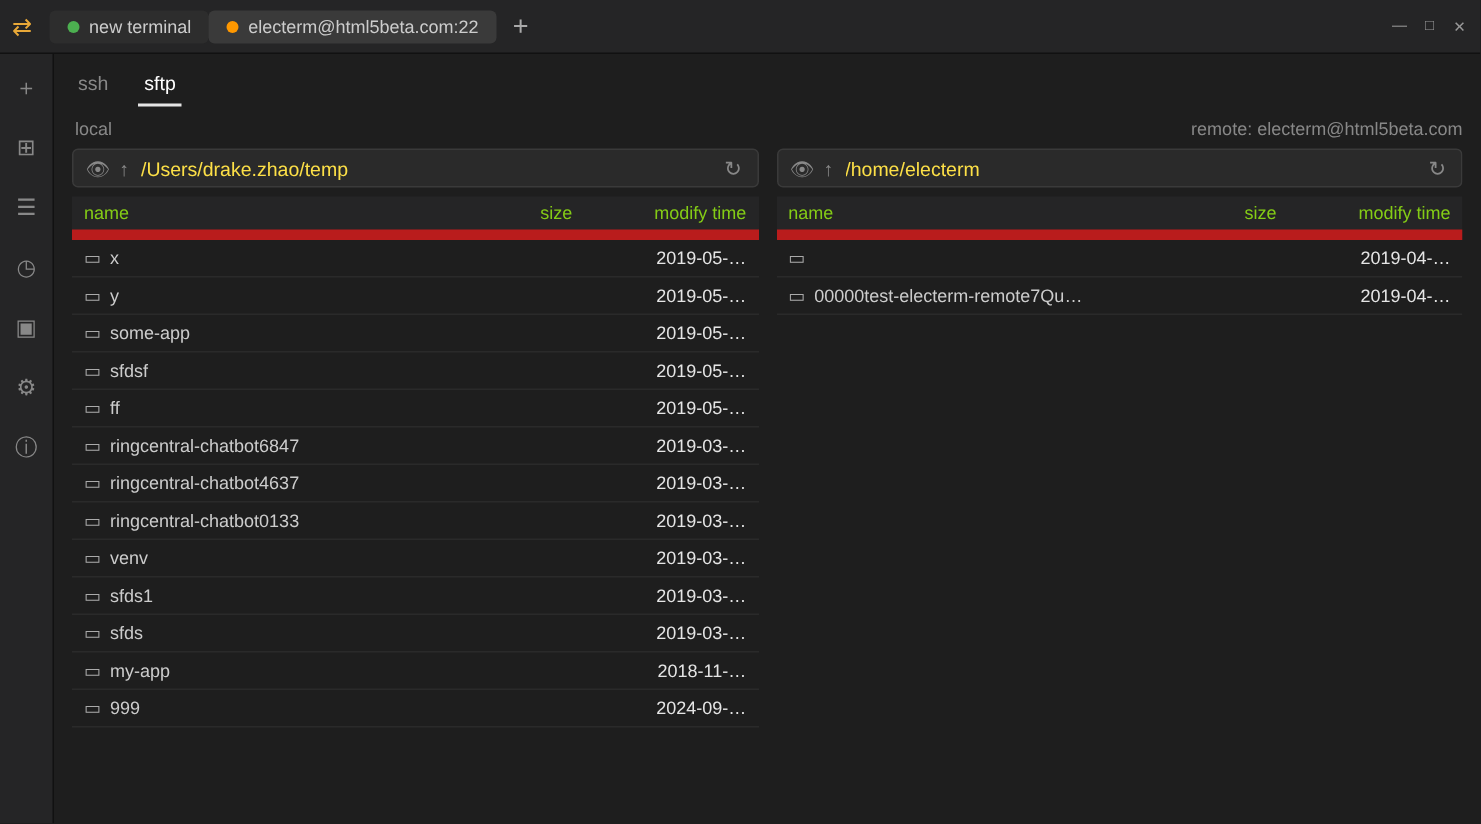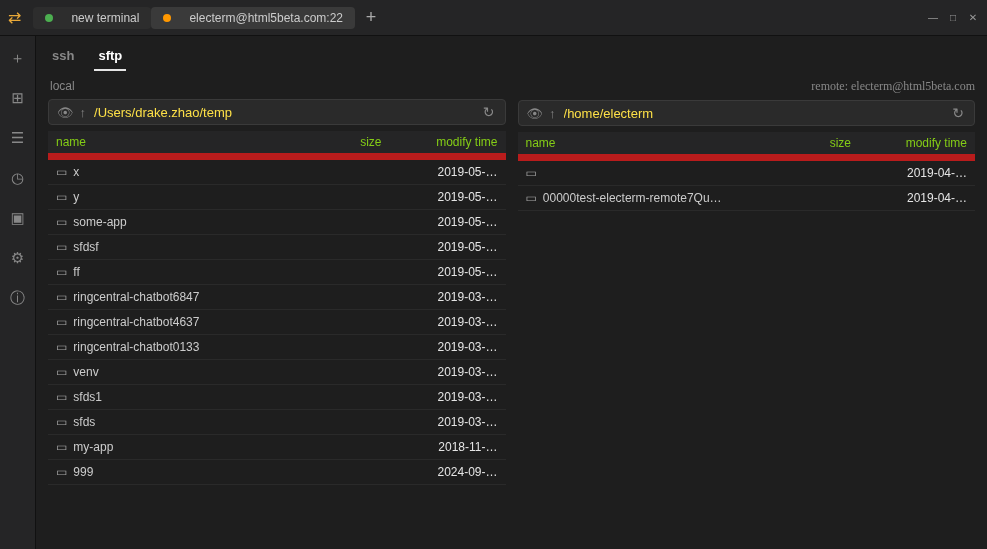--- a/index.html
+++ b/index.html
@@ -38,21 +38,21 @@
     }
     .tab {
       display: flex;
       align-items: center;
       padding: 4px 12px;
       border-radius: 4px;
       background: #2d2d2d;
       cursor: pointer;
       font-size: 12px;
       color: #ccc;
-      gap: 18px;
+      gap: 6px;
     }
     .tab.active {
       background: #3a3a3a;
     }
     .tab-dot {
       width: 8px;
       height: 8px;
       border-radius: 50%;
       background: #4caf50;
     }
@@ -137,21 +137,20 @@
       padding: 8px 12px 0;
       gap: 16px;
       background: #1e1e1e;
     }
     .proto-tab {
       padding: 4px 4px 6px;
       cursor: pointer;
       font-size: 13px;
       color: #888;
       border-bottom: 2px solid transparent;
-      font-weight: bold;
     }
     .proto-tab.active {
       color: #fff;
       border-bottom: 2px solid #e5e5e5;
     }
 
     
     .panels {
       display: flex;
       flex: 1;
@@ -177,21 +176,20 @@
 
     .panel-remote-header {
       display: flex;
       justify-content: space-between;
       align-items: center;
       margin-bottom: 6px;
     }
     .remote-label {
       font-size: 12px;
       color: #888;
-      font-family: Liberation Serif, serif;
     }
 
     
     .path-bar {
       display: flex;
       align-items: center;
       background: #2a2a2a;
       border: 1px solid #3a3a3a;
       border-radius: 4px;
       padding: 4px 8px;

